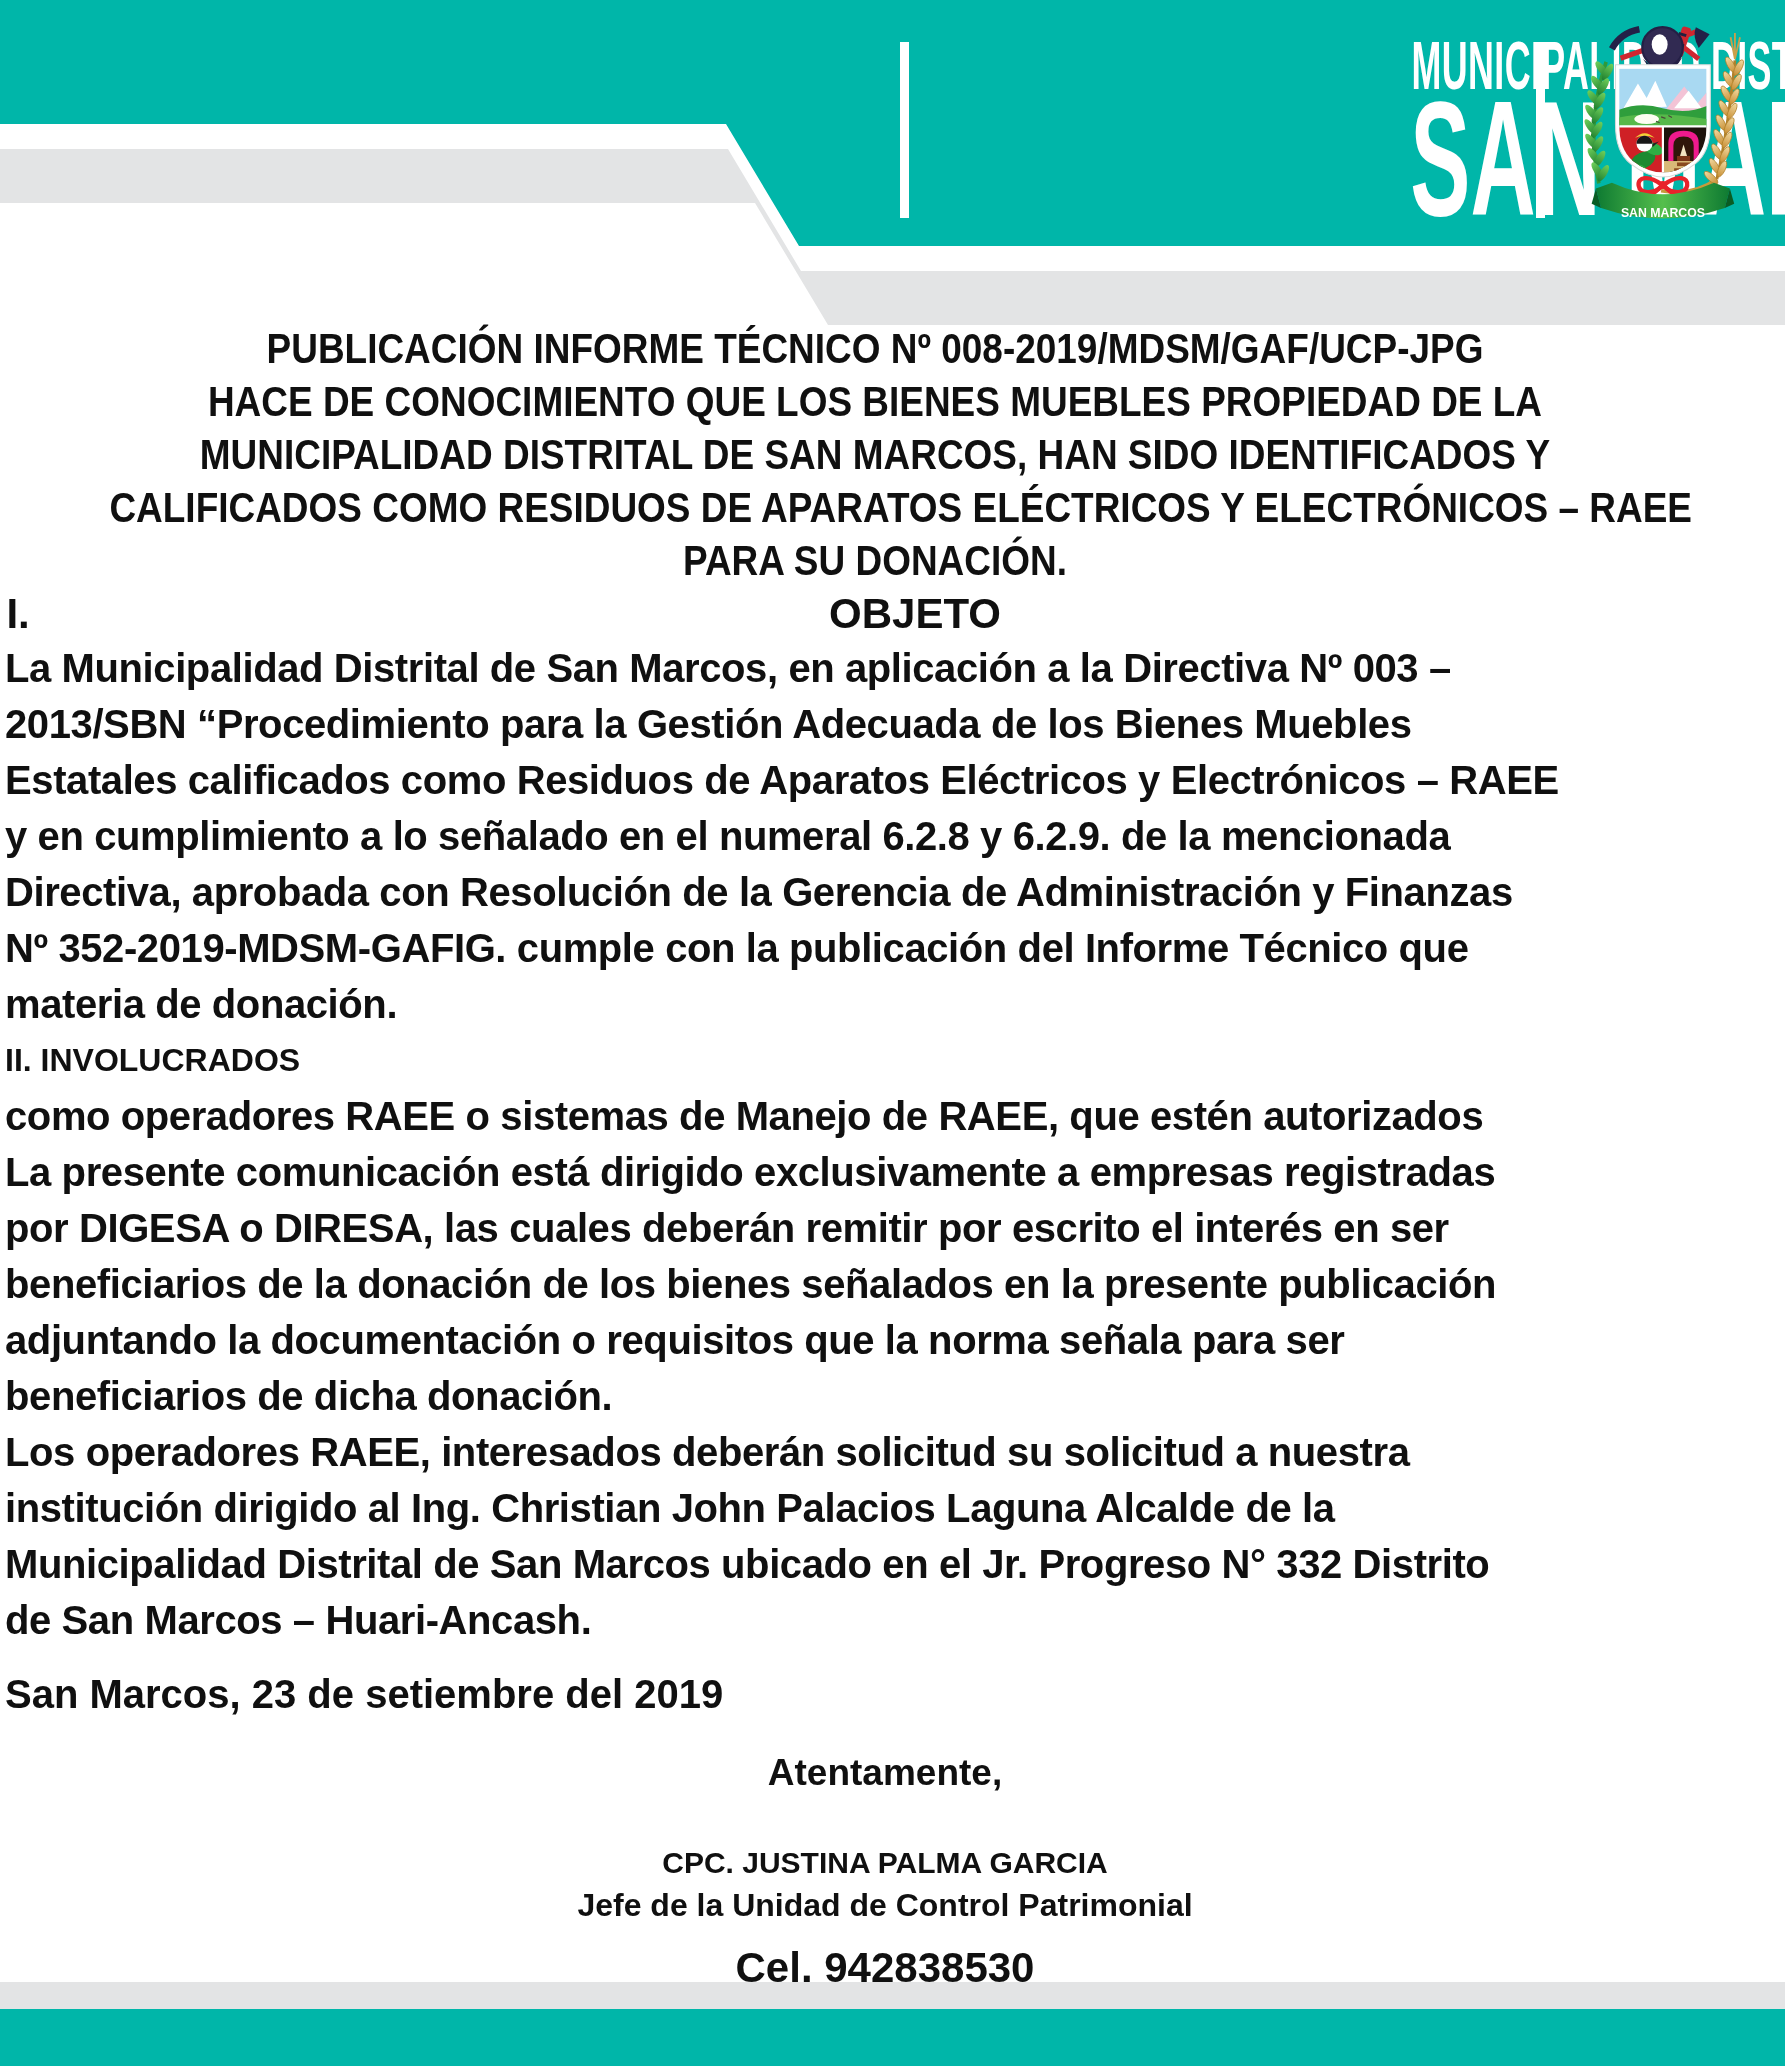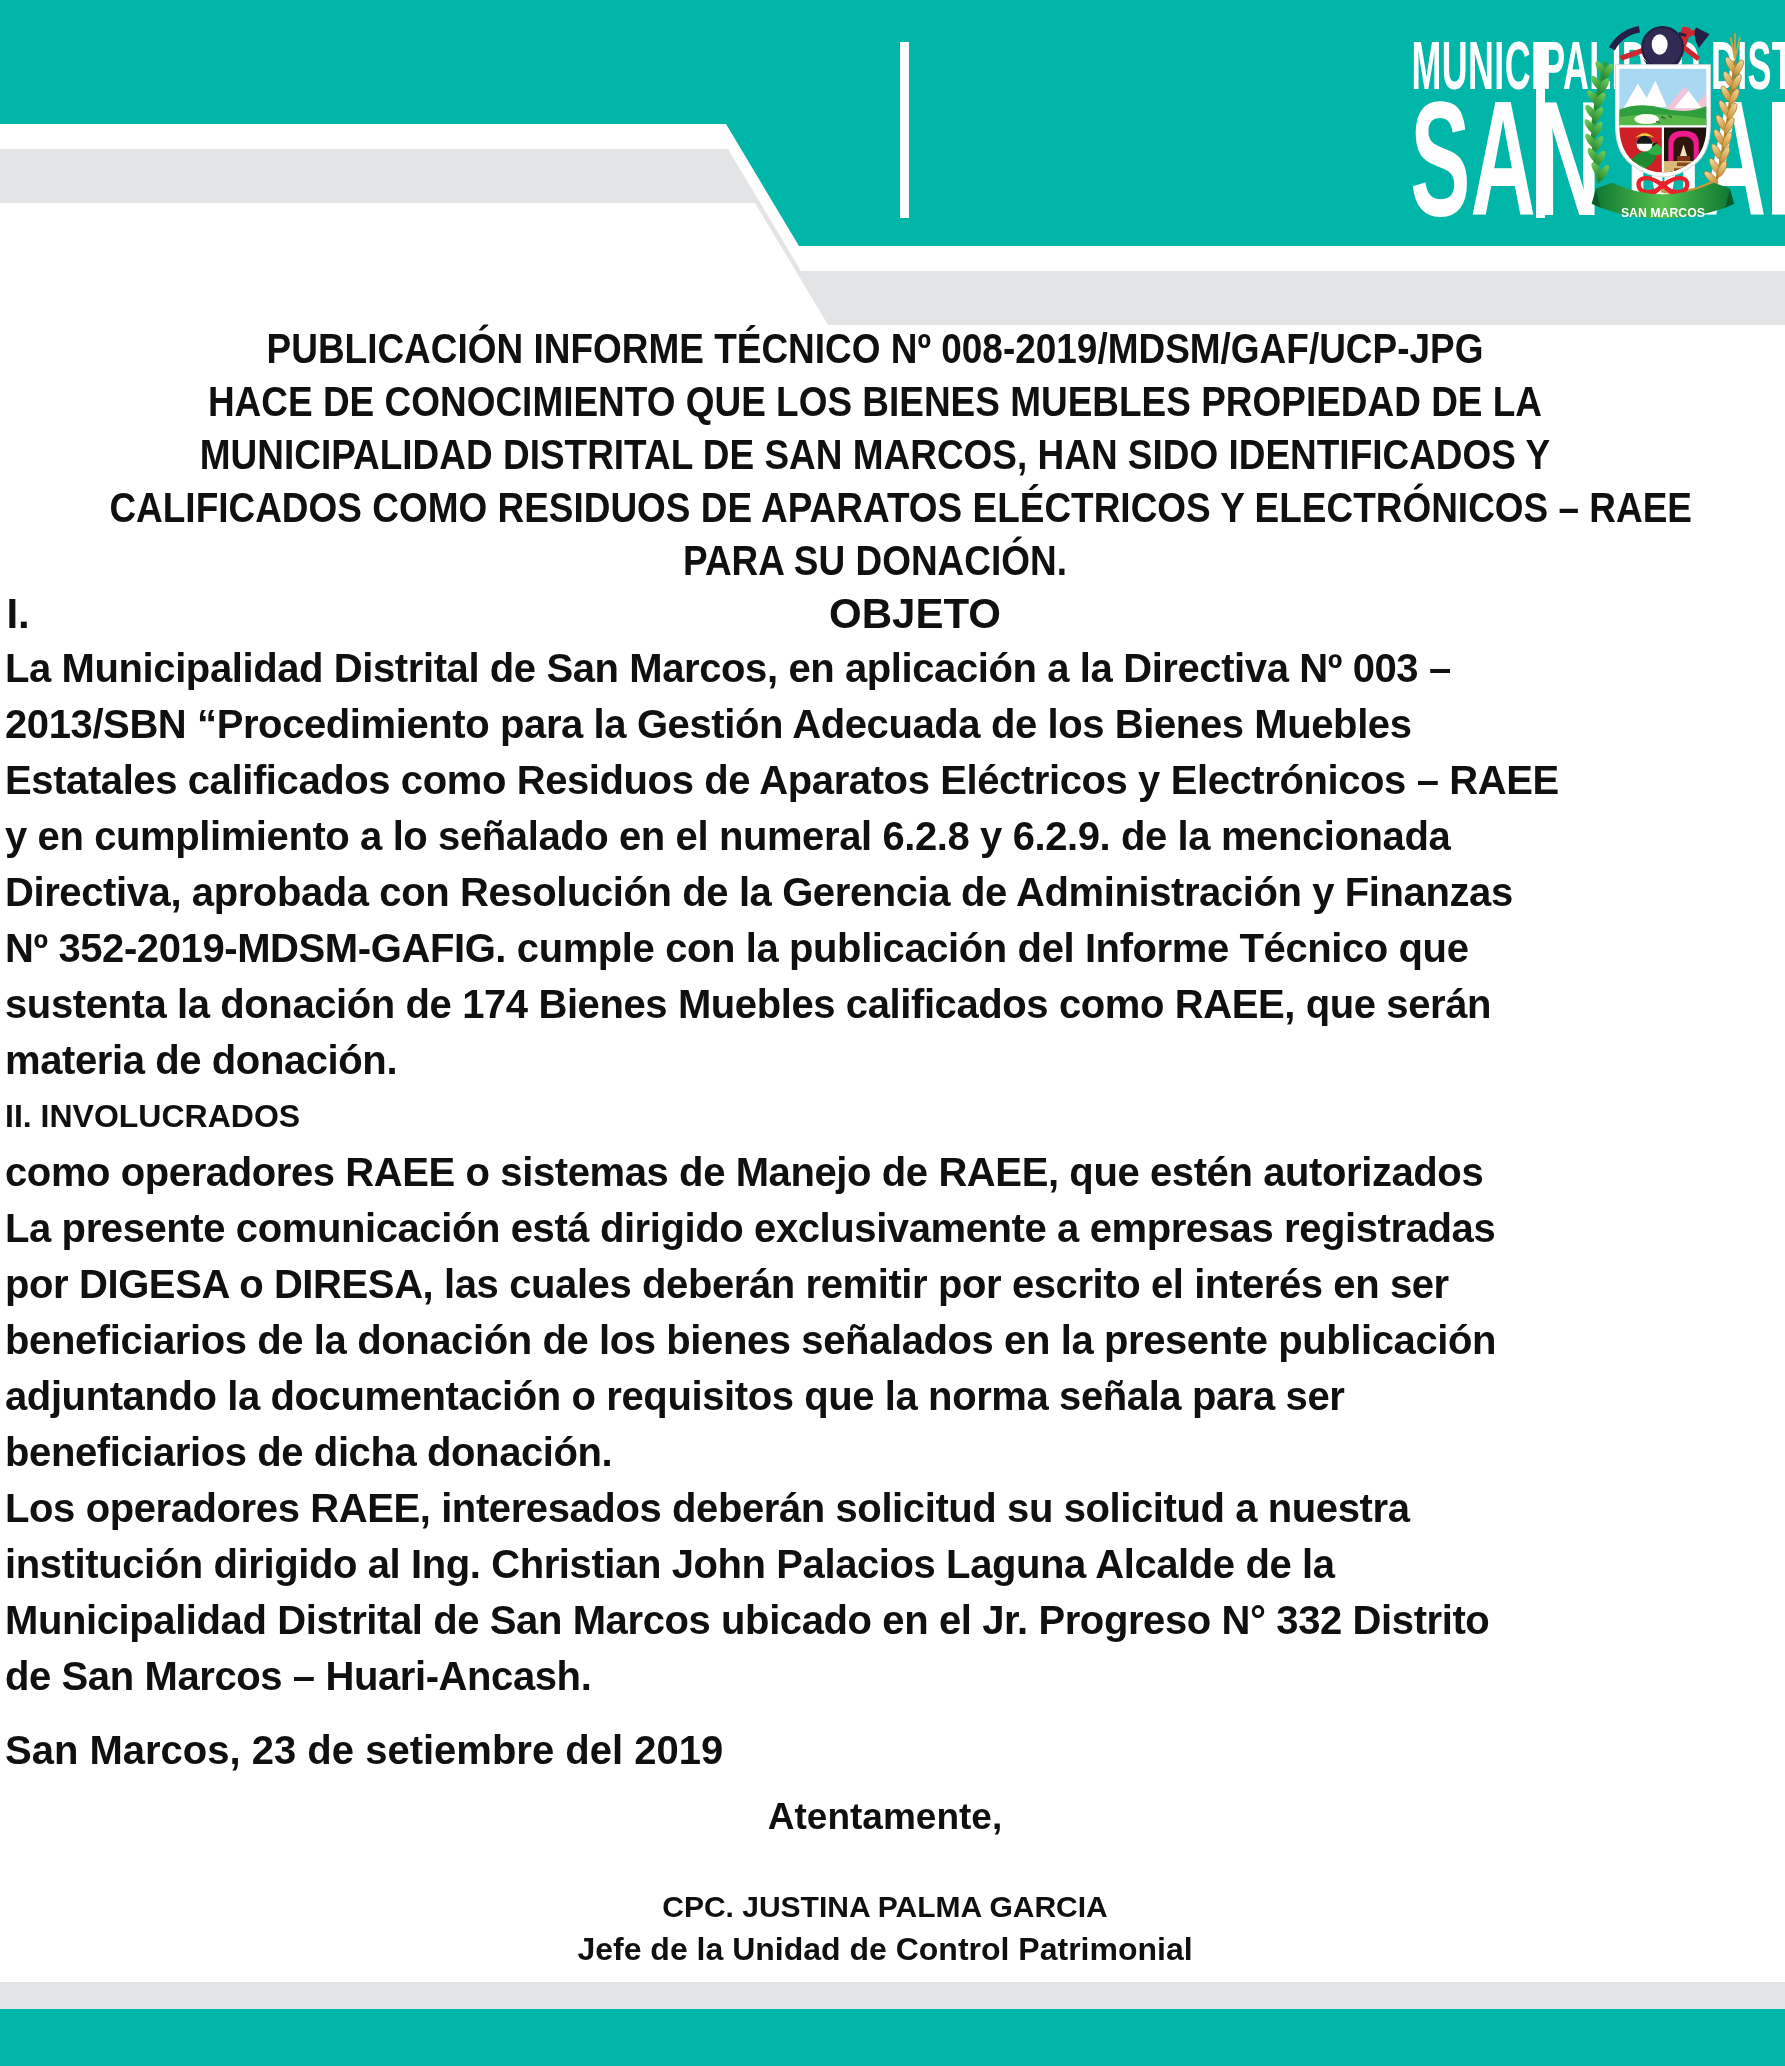--- a/index.html
+++ b/index.html
@@ -44,21 +44,21 @@
     font-size:42px; line-height:53px; text-align:center; white-space:nowrap;
     transform:scaleX(0.88); transform-origin:50% 50%;
   }
   .obj-row { position:relative; height:53px; font-size:42px; line-height:53px; }
   .obj-numeral { position:absolute; left:1.4px; top:0; }
   .obj-heading { display:block; text-align:center; transform:translateX(40px); }
   .body-line { font-size:40px; line-height:56px; white-space:nowrap; letter-spacing:-0.4px; }
   .section2-heading { font-size:32px; line-height:56px; white-space:nowrap; }
   .date-line { font-size:40px; line-height:56px; white-space:nowrap; margin-top:18px; }
   .closing { text-align:center; transform:translateX(10px); }
-  .salutation   { font-size:37px; line-height:45px; margin-top:16px; }
+  .salutation   { font-size:37px; line-height:45px; margin-top:28px; }
   .signer-name  { font-size:30px; line-height:40px;margin-top:48px; }
   .signer-title { font-size:32px; line-height:45px; }
   .phone        { font-size:42px; line-height:52px; margin-top:14px; }
 
   
   .gray-footer { position:absolute; left:0; top:1982px; width:1786px; height:27px; background:#e3e4e5; }
   .teal-footer { position:absolute; left:0; top:2009px; width:1786px; height:57px; background:#00b6a9; }
 </style>
 </head>
 <body>
@@ -220,21 +220,20 @@
       <span class="obj-heading">OBJETO</span>
     </div>
 
     <div class="para">
       <div class="body-line">La Municipalidad Distrital de San Marcos, en aplicación a la Directiva Nº 003 –</div>
       <div class="body-line">2013/SBN “Procedimiento para la Gestión Adecuada de los Bienes Muebles</div>
       <div class="body-line">Estatales calificados como Residuos de Aparatos Eléctricos y Electrónicos – RAEE</div>
       <div class="body-line">y en cumplimiento a lo señalado en el numeral 6.2.8 y 6.2.9. de la mencionada</div>
       <div class="body-line">Directiva, aprobada con Resolución de la Gerencia de Administración y Finanzas</div>
       <div class="body-line">Nº 352-2019-MDSM-GAFIG. cumple con la publicación del Informe Técnico que</div>
-      <div class="body-line">sustenta la donación de 174 Bienes Muebles calificados como RAEE, que serán</div>
       <div class="body-line">materia de donación.</div>
     </div>
 
     <div class="section2-heading">II. INVOLUCRADOS</div>
 
     <div class="para">
       <div class="body-line">como operadores RAEE o sistemas de Manejo de RAEE, que estén autorizados</div>
       <div class="body-line">La presente comunicación está dirigido exclusivamente a empresas registradas</div>
       <div class="body-line">por DIGESA o DIRESA, las cuales deberán remitir por escrito el interés en ser</div>
       <div class="body-line">beneficiarios de la donación de los bienes señalados en la presente publicación</div>

